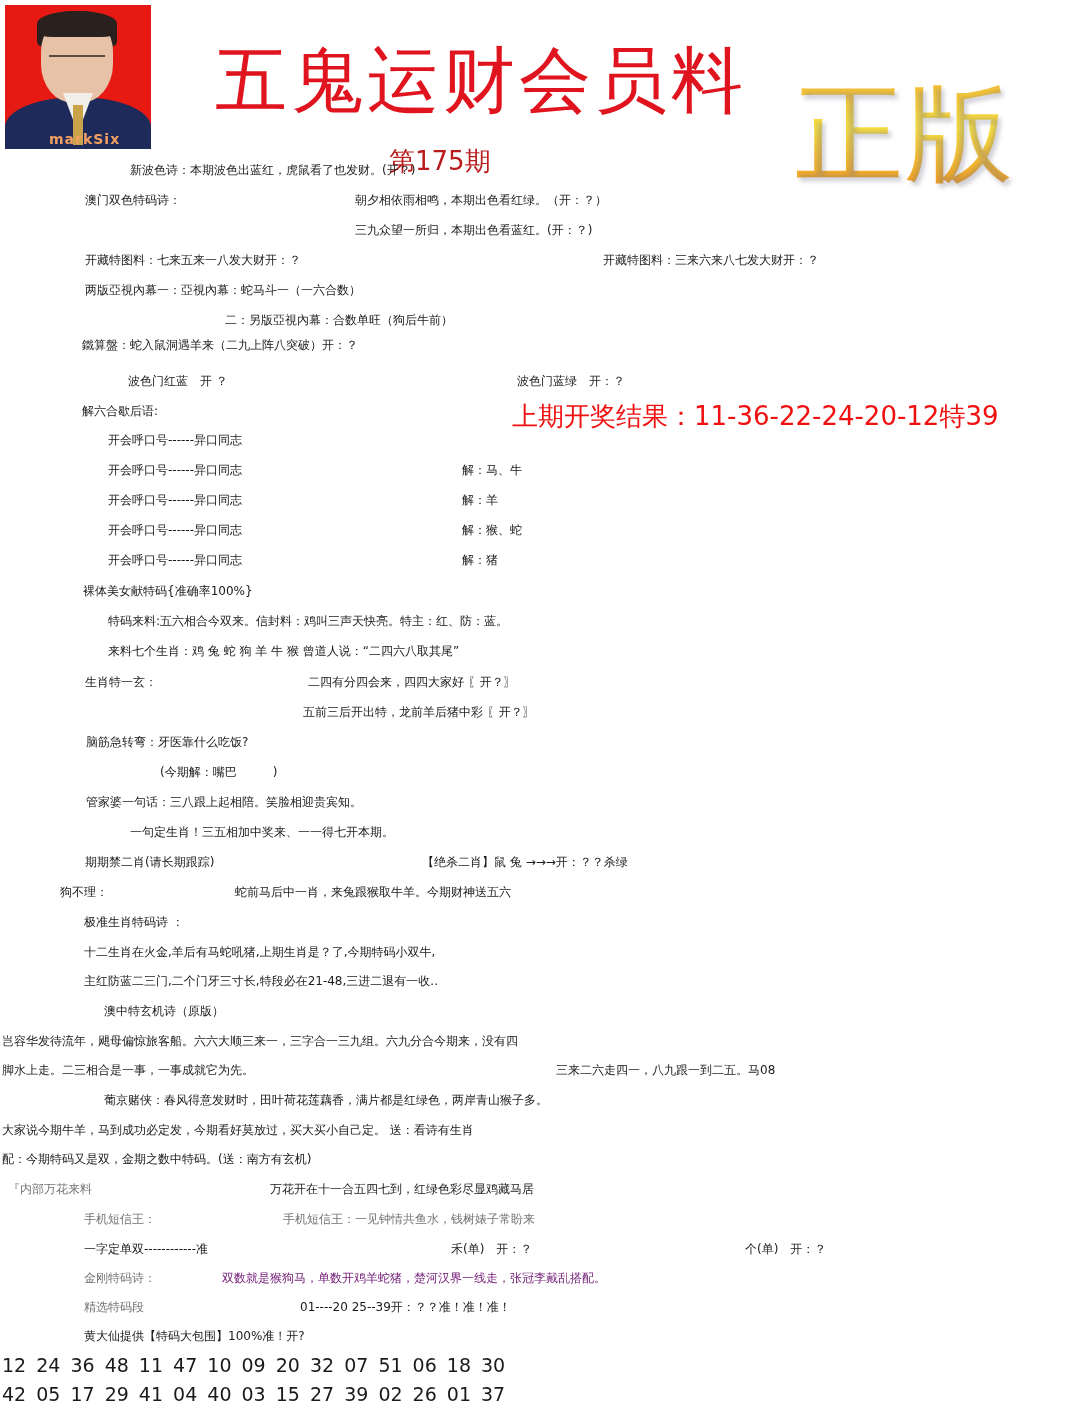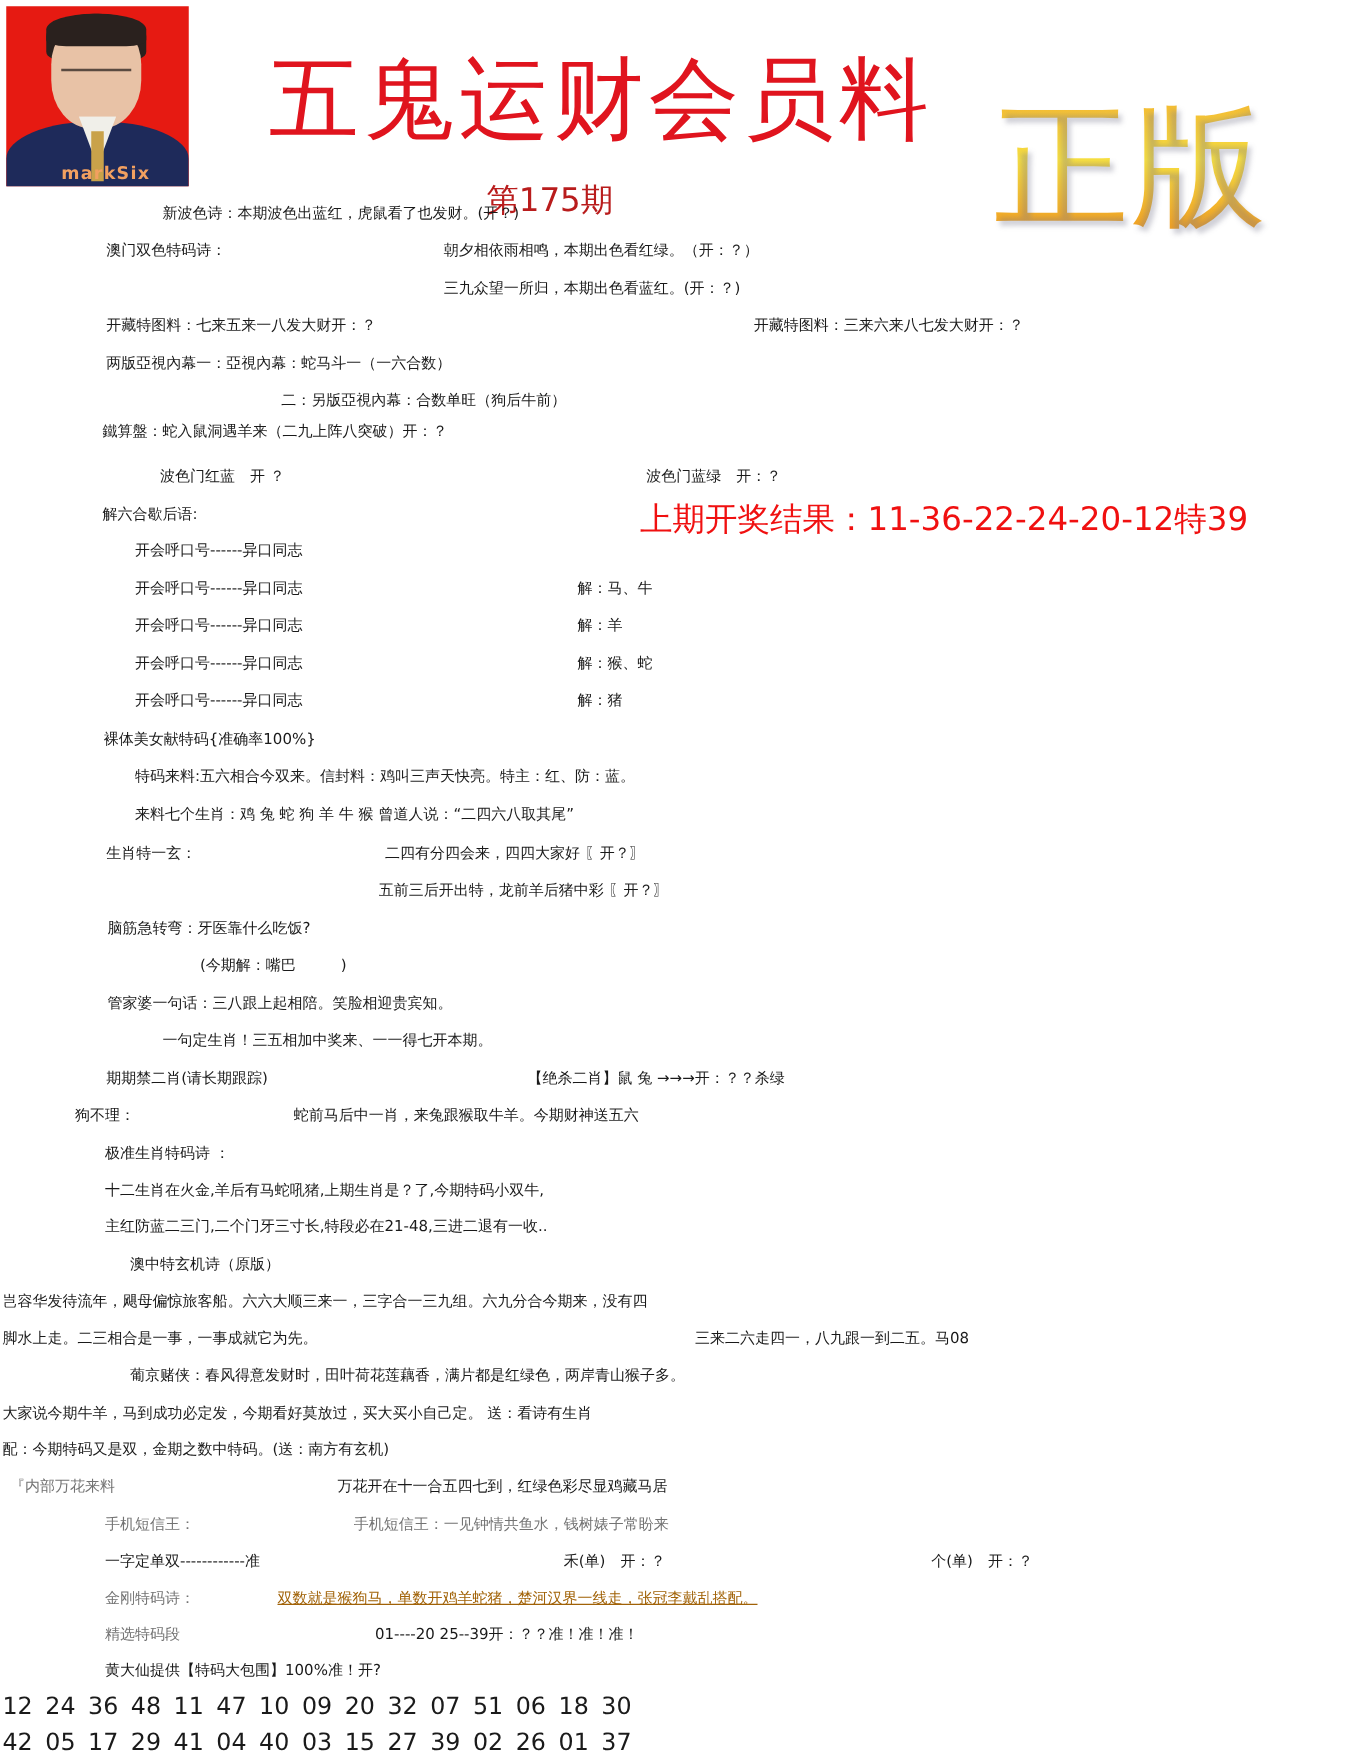--- a/index.html
+++ b/index.html
@@ -3,21 +3,21 @@
   <meta charset="utf-8">
   <style>
     html, body { margin: 0; padding: 0; }
     body {
       width: 1080px; height: 1410px; background: #ffffff; position: relative; overflow: hidden;
       font-family: "DejaVu Sans", "Liberation Sans", sans-serif; color: #1a1a1a;
     }
     .abs { position: absolute; white-space: nowrap; }
     .t { font-size: 12px; line-height: 30px; }
     .dred { color: #737373; }
-    .blue { color: #a16207; text-decoration: underline; }
+    .blue { color: #701a75; }
 
     
     .portrait { left: 5px; top: 5px; width: 146px; height: 144px; background: #e61a12; overflow: hidden; }
     .portrait .head { position: absolute; left: 36px; top: 12px; width: 72px; height: 86px; background: #e8c2a6; border-radius: 40% 40% 45% 45%; }
     .portrait .hair { position: absolute; left: 32px; top: 6px; width: 80px; height: 38px; background: #2a211e; border-radius: 48% 48% 20% 20%; }
     .portrait .glasses { position: absolute; left: 44px; top: 50px; width: 56px; height: 10px; border-top: 2px solid #5a4a40; }
     .portrait .suit { position: absolute; left: 0; top: 92px; width: 146px; height: 60px; background: #1e2a5a; border-radius: 50% 50% 0 0; }
     .portrait .shirt { position: absolute; left: 58px; top: 88px; width: 30px; height: 40px; background: #f0efe9; clip-path: polygon(0 0,100% 0,50% 100%); }
     .portrait .tie { position: absolute; left: 68px; top: 100px; width: 10px; height: 40px; background: #c9a24a; }
     .portrait .brand { position: absolute; left: 44px; bottom: 2px; font-size: 14px; font-weight: bold; color: #f2a060; letter-spacing: 1px; font-family: "DejaVu Sans", sans-serif; }

